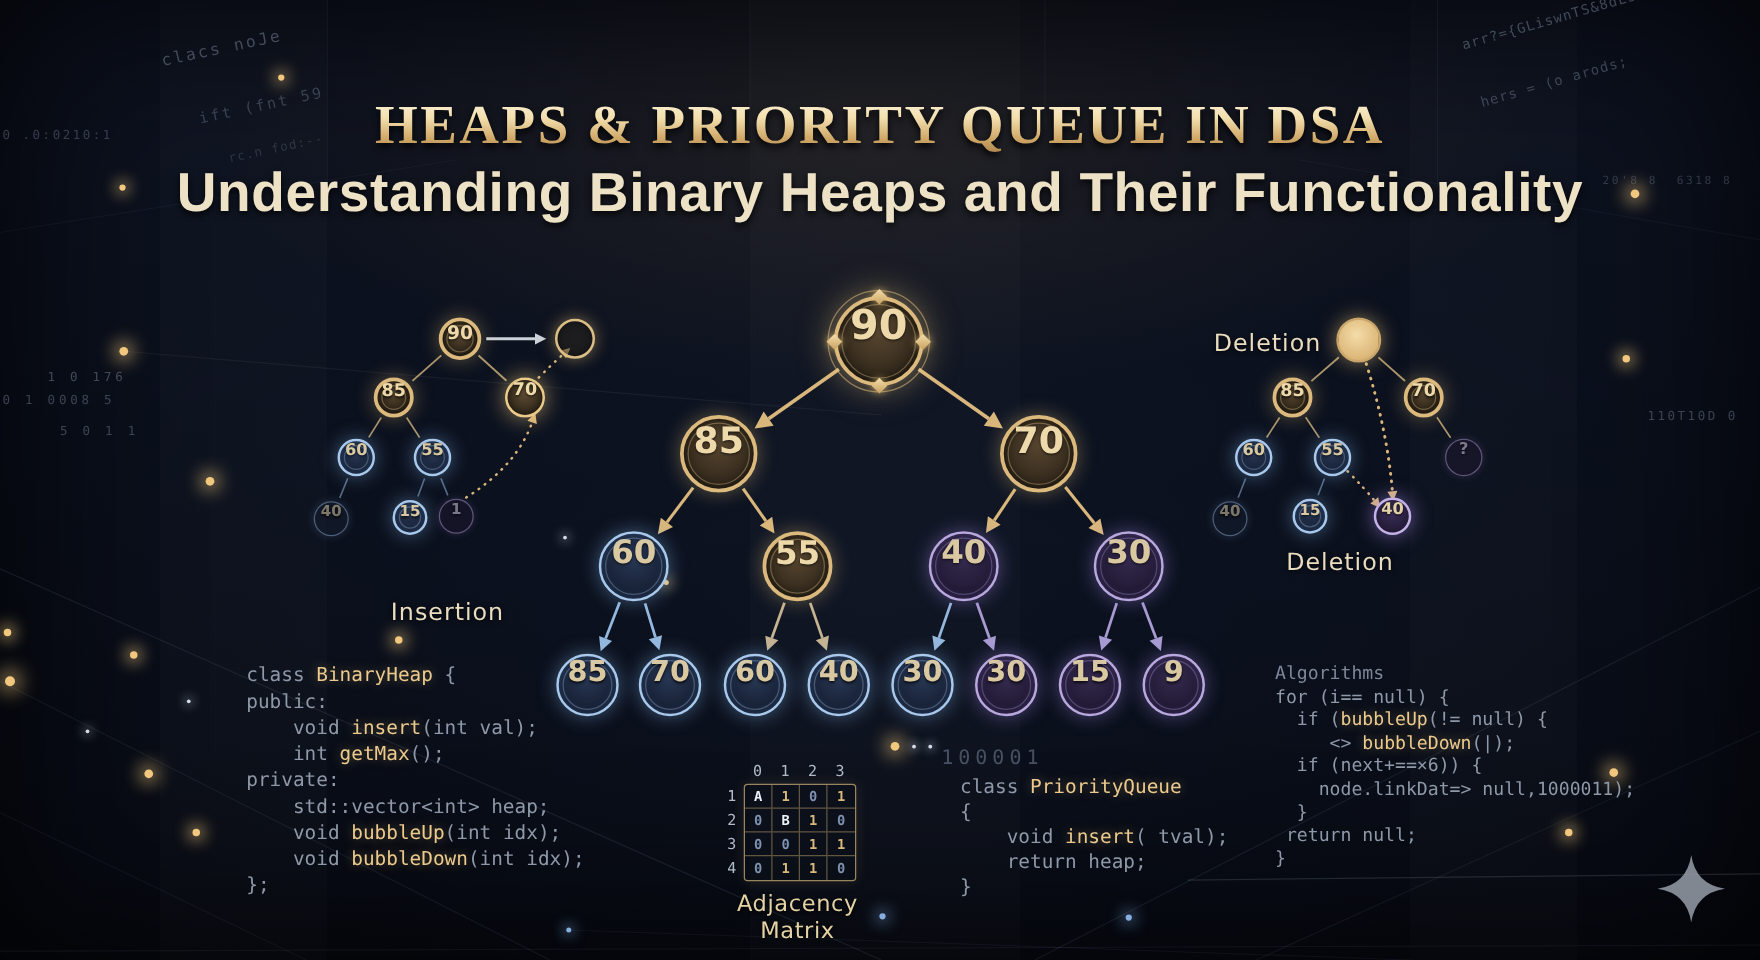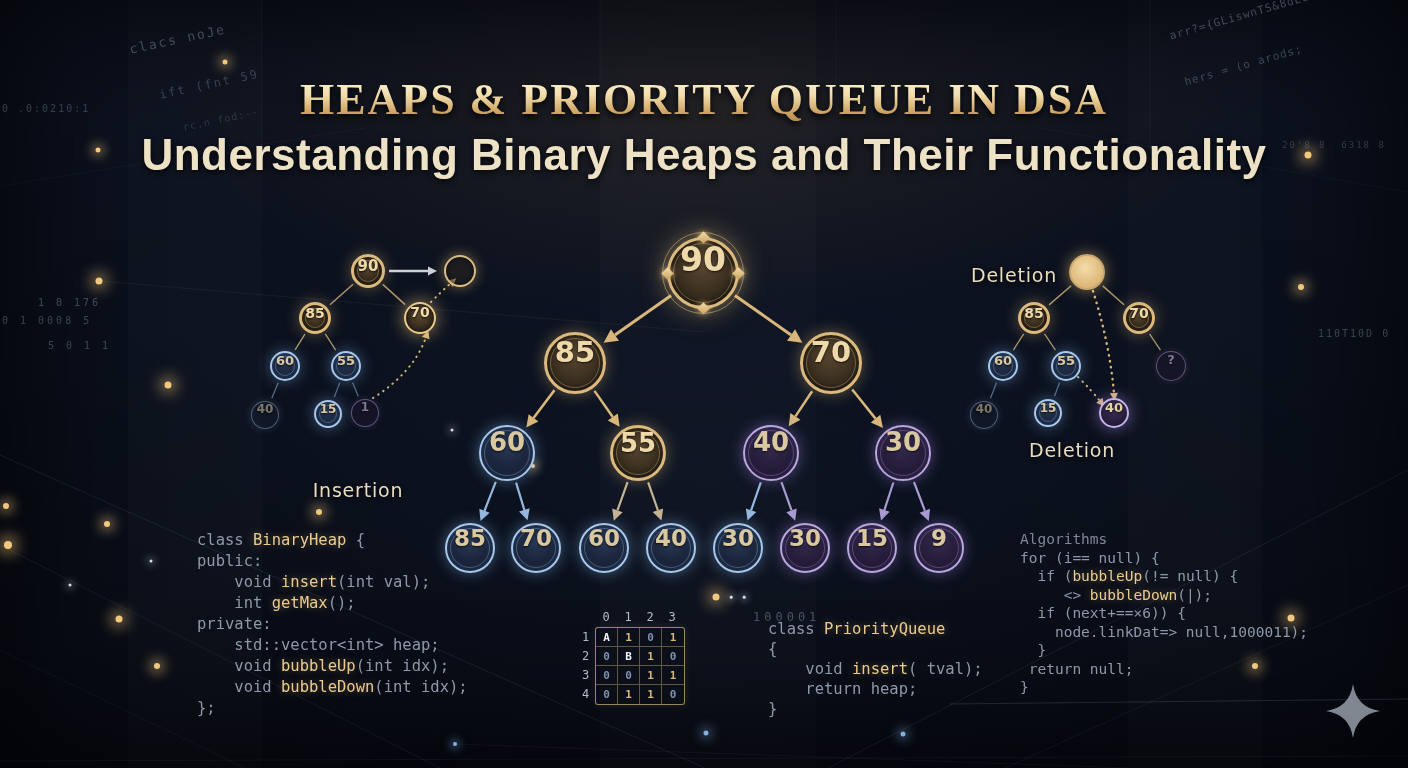--- a/index.html
+++ b/index.html
@@ -319,34 +319,35 @@
           <span class="m-cell mc-zero">0</span>
           <span class="m-cell mc-one">1</span>
           <span class="m-cell mc-one">1</span>
           <span class="m-cell mc-zero">0</span>
           <span class="m-cell mc-one">1</span>
           <span class="m-cell mc-one">1</span>
           <span class="m-cell mc-zero">0</span>
         </div>
     </div>
   </div>
+  <div class="matrix-caption">Adjacency Matrix</div>
 
   <div id="frag-layer">
       <div class="frag" style="left: 128px; top: 42px; font-size: 13px; opacity: 0.5; letter-spacing: 2px; transform: rotate(-12deg);">clacs noJe</div>
       <div class="frag" style="left: 158px; top: 88px; font-size: 12px; opacity: 0.4; letter-spacing: 2px; transform: rotate(-12deg);">ift (fnt 59</div>
       <div class="frag" style="left: 182px; top: 122px; font-size: 10px; opacity: 0.28; letter-spacing: 1px; transform: rotate(-12deg);">rc.n fod:--</div>
       <div class="frag" style="left: 2px; top: 103px; font-size: 10px; opacity: 0.4; letter-spacing: 2px; transform: rotate(0deg);">0 .0:0210:1</div>
       <div class="frag" style="left: 1168px; top: 30px; font-size: 11px; opacity: 0.5; letter-spacing: 1px; transform: rotate(-16deg);">arr?={GLiswnTS&amp;8dESs);</div>
       <div class="frag" style="left: 1183px; top: 76px; font-size: 11px; opacity: 0.45; letter-spacing: 1px; transform: rotate(-16deg);">hers = (o arods;</div>
       <div class="frag" style="left: 1318px; top: 328px; font-size: 10px; opacity: 0.45; letter-spacing: 2px; transform: rotate(0deg);">110T10D 0</div>
       <div class="frag" style="left: 1282px; top: 140px; font-size: 9px; opacity: 0.35; letter-spacing: 2px; transform: rotate(0deg);">20'8 8  6318 8</div>
       <div class="frag" style="left: 38px; top: 297px; font-size: 10px; opacity: 0.5; letter-spacing: 3px; transform: rotate(0deg);">1 0 176</div>
       <div class="frag" style="left: 2px; top: 315px; font-size: 10px; opacity: 0.45; letter-spacing: 3px; transform: rotate(0deg);">0 1 0008 5</div>
       <div class="frag" style="left: 48px; top: 340px; font-size: 10px; opacity: 0.45; letter-spacing: 3px; transform: rotate(0deg);">5 0 1 1</div>
-      <div class="frag" style="left: 753px; top: 610px; font-size: 12px; opacity: 0.55; letter-spacing: 4px; transform: rotate(0deg);">100001</div>
+      <div class="frag" style="left: 753px; top: 596px; font-size: 16px; opacity: 0.55; letter-spacing: 4px; transform: rotate(0deg);">100001</div>
     </div>
   <div id="dots-layer">
       <span class="gdot" style="left: 99px; top: 281px; width: 7px; height: 7px; background: rgb(242, 200, 126); box-shadow: rgba(242, 200, 126, 0.8) 0px 0px 14.5px 3.5px;"></span>
       <span class="gdot" style="left: 168px; top: 385px; width: 7px; height: 7px; background: rgb(242, 200, 126); box-shadow: rgba(242, 200, 126, 0.8) 0px 0px 14.5px 3.5px;"></span>
       <span class="gdot" style="left: 107px; top: 524px; width: 6px; height: 6px; background: rgb(242, 200, 126); box-shadow: rgba(242, 200, 126, 0.8) 0px 0px 13px 3px;"></span>
       <span class="gdot" style="left: 119px; top: 619px; width: 7px; height: 7px; background: rgb(242, 200, 126); box-shadow: rgba(242, 200, 126, 0.8) 0px 0px 14.5px 3.5px;"></span>
       <span class="gdot" style="left: 157px; top: 666px; width: 6px; height: 6px; background: rgb(242, 200, 126); box-shadow: rgba(242, 200, 126, 0.8) 0px 0px 13px 3px;"></span>
       <span class="gdot" style="left: 6px; top: 506px; width: 6px; height: 6px; background: rgb(242, 200, 126); box-shadow: rgba(242, 200, 126, 0.8) 0px 0px 13px 3px;"></span>
       <span class="gdot" style="left: 8px; top: 545px; width: 8px; height: 8px; background: rgb(242, 200, 126); box-shadow: rgba(242, 200, 126, 0.8) 0px 0px 16px 4px;"></span>
       <span class="gdot" style="left: 716px; top: 597px; width: 7px; height: 7px; background: rgb(242, 200, 126); box-shadow: rgba(242, 200, 126, 0.8) 0px 0px 14.5px 3.5px;"></span>

